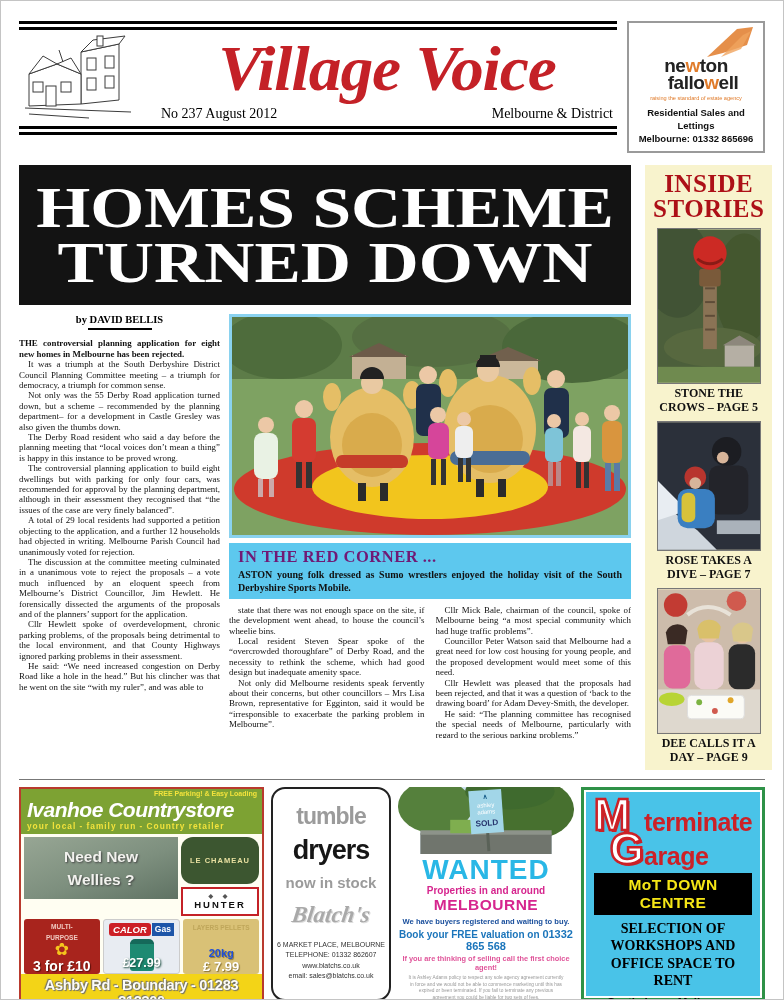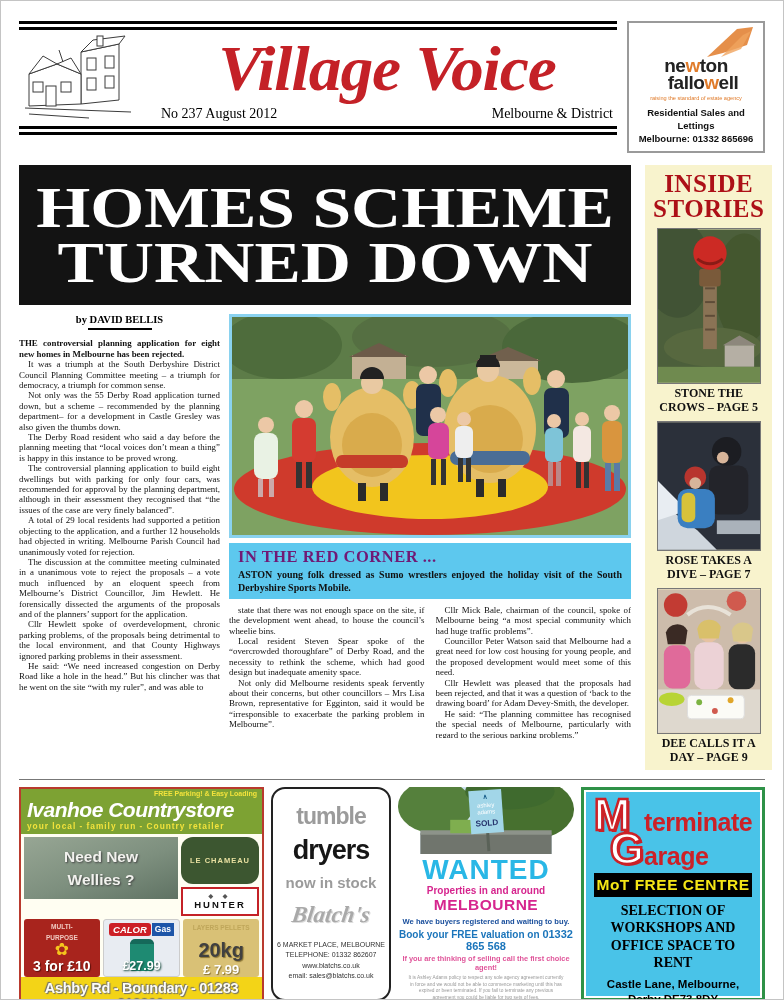--- a/index.html
+++ b/index.html
@@ -84,21 +84,21 @@
   .p-compost .flower { color:#f5c51d; font-size:17px; display:block; line-height:1; }
   .p-compost .price { color:#fff; font-weight:bold; font-size:14px; text-shadow:1px 1px 1px #5d0f0a; }
   .p-calor { background:#e8ecf2; border:1px solid #ccc; }
   .calor-logo { display:flex; justify-content:center; gap:1px; margin-top:3px; }
   .calor-red { background:#cc1f26; color:#fff; font-style:italic; font-weight:bold; font-size:9.5px; padding:1px 4px; border-radius:3px; }
   .calor-blue { background:#1d55a8; color:#fff; font-weight:bold; font-size:8.5px; padding:1px 3px; }
   .cylinder { width:24px; height:32px; background:#1e8a72; border-radius:5px 5px 3px 3px; margin:3px auto 0; border-top:5px solid #15695a; }
   .p-calor .price { position:absolute; bottom:3px; width:100%; color:#fff; font-weight:bold; font-size:12.5px; text-shadow:1px 1px 2px #1a4a3e; }
   .p-pellets { background:#d9c176; color:#b09a4e; }
   .p-pellets .pl { font-size:6.5px; font-weight:bold; margin-top:5px; color:#bfa65a; }
-  .p-pellets .wt { color:#404040; font-weight:bold; font-size:20px; text-shadow:1px 1px 1px #8a7433; margin-top:8px; }
+  .p-pellets .wt { color:#1d4ed8; font-weight:bold; font-size:11px; text-shadow:1px 1px 1px #8a7433; margin-top:16px; }
   .p-pellets .price { color:#fff; font-weight:bold; font-size:13px; text-shadow:1px 1px 1px #8a7433; }
   .iv-foot { background:#f3d417; text-align:center; margin-top:auto; padding:3px 0 4px; }
   .iv-addr { font-weight:bold; font-size:14.5px; color:#fcfcf8; text-shadow:1px 1px 1px #6e6e6e, -1px -1px 1px #6e6e6e; letter-spacing:-0.3px; }
   .iv-hours { font-family:"Liberation Serif",serif; font-style:italic; font-weight:bold; color:#fff;
               text-shadow:1px 1px 1px #8a8a8a; font-size:12px; margin-top:1px; }
 
   
   .blatchs { flex:0 0 120px; border:2.5px solid #222; border-radius:14px; background:#fff;
              display:flex; flex-direction:column; align-items:center; justify-content:space-evenly;
              padding:6px 2px; text-align:center; }
@@ -463,21 +463,21 @@
       <div class="aa-small">It is Ashley Adams policy to respect any sole agency agreement currently in force and we would not be able to commence marketing until this has expired or been terminated. If you fail to terminate any previous agreement you could be liable for two sets of fees.</div>
     </div>
 
     <div class="garage">
       <div class="mg-logo">
         <span class="mg-big">M</span>
           <span class="mg-red">terminate</span>
         <span class="mg-big mg-row2">G</span>
           <span class="mg-red">arage</span>
       </div>
-      <div class="mot">MoT FREE CENTRE</div>
+      <div class="mot">MoT DOWN CENTRE</div>
       <div class="mg-sel">SELECTION OF WORKSHOPS AND OFFICE SPACE TO RENT</div>
       <div class="mg-addr">
         <div>Castle Lane, Melbourne,</div>
         <div>Derby DE73 8DY</div>
 
       </div>
     </div>
   </div>
 
 </div>

